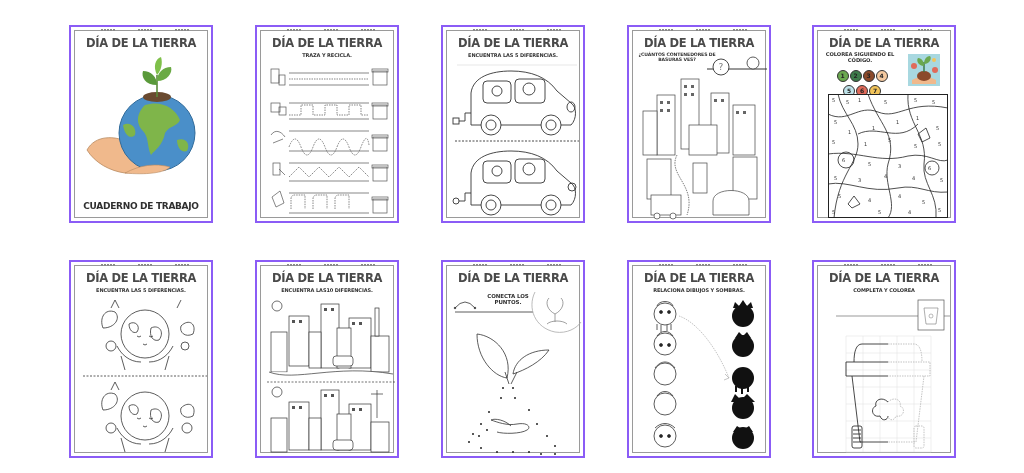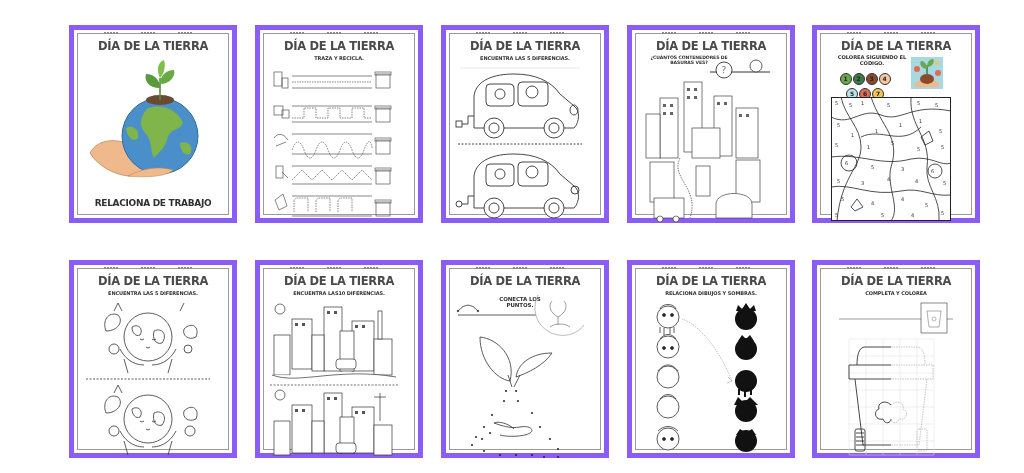--- a/index.html
+++ b/index.html
@@ -1,17 +1,17 @@
 <!DOCTYPE html>
 <html><head>
 <meta charset="utf-8">
 <style>
   html,body{margin:0;padding:0;background:#ffffff;}
   body{width:1024px;height:473px;position:relative;overflow:hidden;font-family:"DejaVu Sans",sans-serif;}
-  .page{position:absolute;width:168px;height:198px;background:#fff;box-sizing:border-box;border:5px solid #8b5cf6;}
+  .page{position:absolute;width:144px;height:198px;background:#fff;box-sizing:border-box;border:2px solid #8b5cf6;}
   .page::before{content:"";position:absolute;left:3px;top:3px;right:3px;bottom:3px;border:1px solid #9a9a9a;}
   .deco{position:absolute;background:repeating-linear-gradient(90deg,#8a8a8a 0 2px,transparent 2px 3px);height:2px;}
   .title{position:absolute;left:0;right:0;top:9px;text-align:center;font-family:"DejaVu Sans",sans-serif;font-weight:bold;font-size:11.5px;color:#4a4a4a;letter-spacing:-0.3px;}
   .subtitle{position:absolute;left:6px;right:6px;top:25px;text-align:center;font-size:5px;font-weight:bold;color:#333;letter-spacing:-0.1px;}
   .footer-title{position:absolute;left:0;right:0;bottom:10px;text-align:center;font-weight:bold;font-size:9px;color:#2f2f2f;letter-spacing:-0.3px;}
   svg{position:absolute;}
   .chip{display:inline-flex;width:10px;height:10px;border-radius:50%;font-size:6px;align-items:center;justify-content:center;color:#222;border:0.8px solid #333;margin:0 0.5px;font-weight:bold;}
 </style>
 </head>
 <body>
@@ -27,21 +27,21 @@
     <path d="M60 50 C75 45 90 52 95 65 C92 72 85 70 80 78 C78 90 70 95 66 100 C62 92 64 82 58 76 C52 70 50 60 60 50 Z" fill="#7fb54a"></path>
     <path d="M38 70 C45 66 52 72 50 80 C46 84 40 82 38 70 Z" fill="#7fb54a"></path>
     <path d="M92 85 C100 82 106 88 102 96 C96 98 92 92 92 85 Z" fill="#7fb54a"></path>
     <ellipse cx="72" cy="42" rx="14" ry="5" fill="#6a4a30"></ellipse>
     <path d="M72 42 L72 20" stroke="#5a8a3a" stroke-width="1.6"></path>
     <path d="M72 30 C60 30 56 22 58 16 C66 16 72 22 72 30 Z" fill="#5a9a3a"></path>
     <path d="M72 26 C82 26 88 18 86 12 C78 12 72 18 72 26 Z" fill="#6aaa44"></path>
     <path d="M72 20 C68 12 70 4 76 2 C78 8 76 16 72 20 Z" fill="#7fc04a"></path>
     <path d="M40 118 C55 110 70 108 85 112 C80 118 60 120 40 118 Z" fill="#f0b98c" stroke="#b98a60" stroke-width="0.6"></path>
   </svg>
-  <div class="footer-title">RELACIONA DE TRABAJO</div>
+  <div class="footer-title">CUADERNO DE TRABAJO</div>
 </div>
 
 <div class="page" style="left:255px;top:25px;">
   <div class="deco" style="left:30px;top:2px;width:14px;"></div>
   <div class="deco" style="left:67px;top:2px;width:14px;"></div>
   <div class="deco" style="left:104px;top:2px;width:14px;"></div>
   <div class="title">DÍA DE LA TIERRA</div>
   <div class="subtitle">TRAZA Y RECICLA.</div>
   <svg style="left:10px;top:38px;" width="130" height="155" viewBox="0 0 130 155">
     <g stroke="#555" fill="none" stroke-width="0.7">

